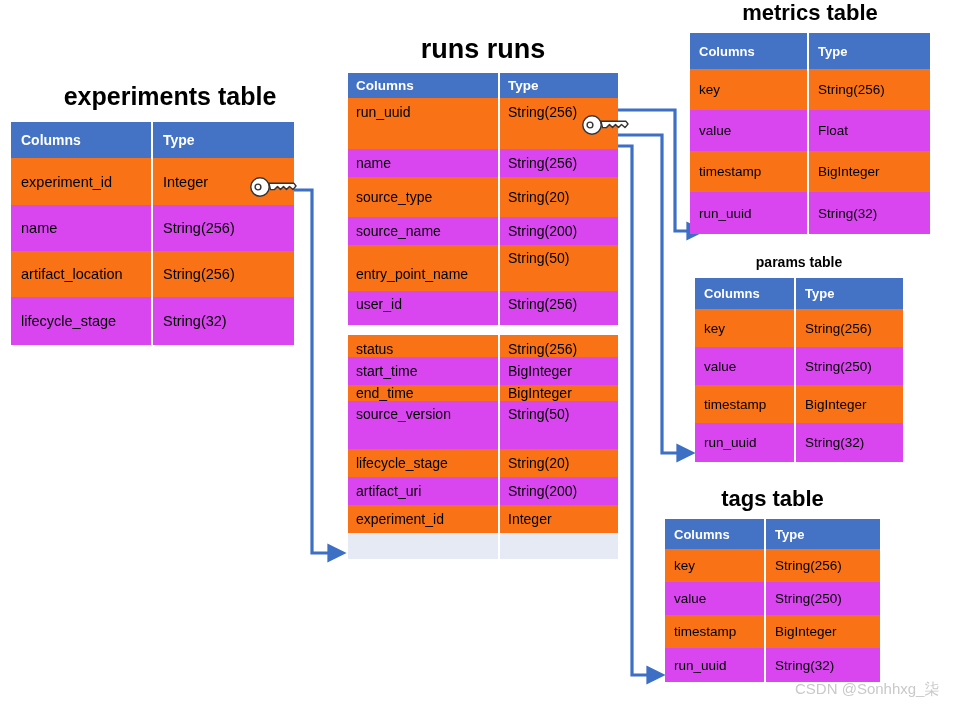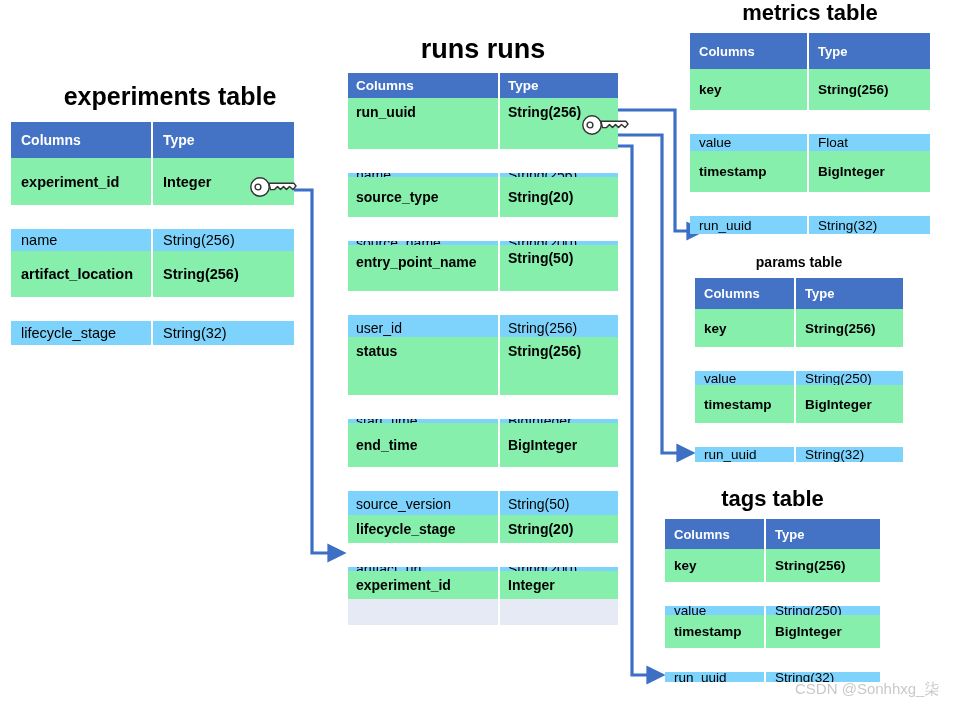--- a/index.html
+++ b/index.html
@@ -50,28 +50,26 @@
   .tcell.c-type { }
 
   
   .trow.header .tcell {
     background: #4472c4;
     color: #ffffff;
     font-weight: bold;
   }
   
   .trow.dark .tcell {
-    background: #86efac;
+    background: #f97316;
     color: #000000;
-    font-weight: bold;
   }
   .trow.light .tcell {
-    background: #7dd3fc;
+    background: #d946ef;
     color: #000000;
-    margin-top: 24px;
   }
   .trow.blank .tcell {
     background: #e6eaf4;
   }
 
   
   .t-exp .tcell.c-col  { width: 140px; }
   .t-exp .tcell.c-type { width: 141px; }
   .t-exp .tcell        { padding-left: 10px; font-size: 14.5px; }
   .t-exp .trow.header .tcell { font-size: 14px; }
@@ -203,36 +201,36 @@
       </div>
       <div class="trow dark" style="height:40px;">
         <div class="tcell c-col">source_type</div>
         <div class="tcell c-type">String(20)</div>
       </div>
       <div class="trow light" style="height:28px;">
         <div class="tcell c-col">source_name</div>
         <div class="tcell c-type">String(200)</div>
       </div>
       <div class="trow dark" style="height:46px;">
-        <div class="tcell c-col" style="align-items:flex-start; padding-top:9px;">entry_point_name</div>
+        <div class="tcell c-col" style="align-items:flex-start; padding-top:21px;">entry_point_name</div>
         <div class="tcell c-type" style="align-items:flex-start; padding-top:5px;">String(50)</div>
       </div>
-      <div class="trow light" style="height:46px;">
+      <div class="trow light" style="height:34px;">
         <div class="tcell c-col" style="align-items:flex-start; padding-top:5px;">user_id</div>
         <div class="tcell c-type" style="align-items:flex-start; padding-top:5px;">String(256)</div>
       </div>
-      <div class="trow dark" style="height:58px;">
+      <div class="trow dark" style="height:32px;align-items:flex-end;">
         <div class="tcell c-col" style="align-items:flex-start; padding-top:6px;">status</div>
         <div class="tcell c-type" style="align-items:flex-start; padding-top:6px;">String(256)</div>
       </div>
       <div class="trow light" style="height:28px;">
         <div class="tcell c-col">start_time</div>
         <div class="tcell c-type">BigInteger</div>
       </div>
-      <div class="trow dark" style="height:44px;">
+      <div class="trow dark" style="height:16px;">
         <div class="tcell c-col">end_time</div>
         <div class="tcell c-type">BigInteger</div>
       </div>
       <div class="trow light" style="height:48px;">
         <div class="tcell c-col" style="align-items:flex-start; padding-top:5px;">source_version</div>
         <div class="tcell c-type" style="align-items:flex-start; padding-top:5px;">String(50)</div>
       </div>
       <div class="trow dark" style="height:28px;">
         <div class="tcell c-col">lifecycle_stage</div>
         <div class="tcell c-type">String(20)</div>

